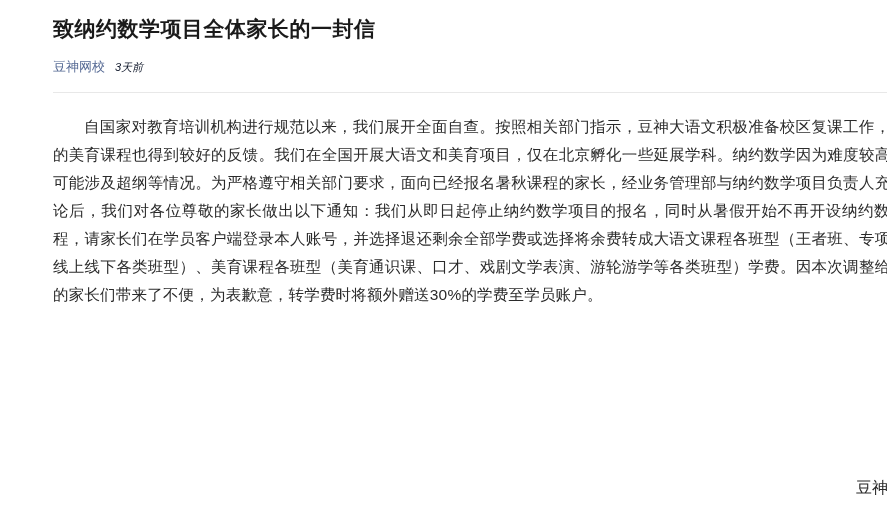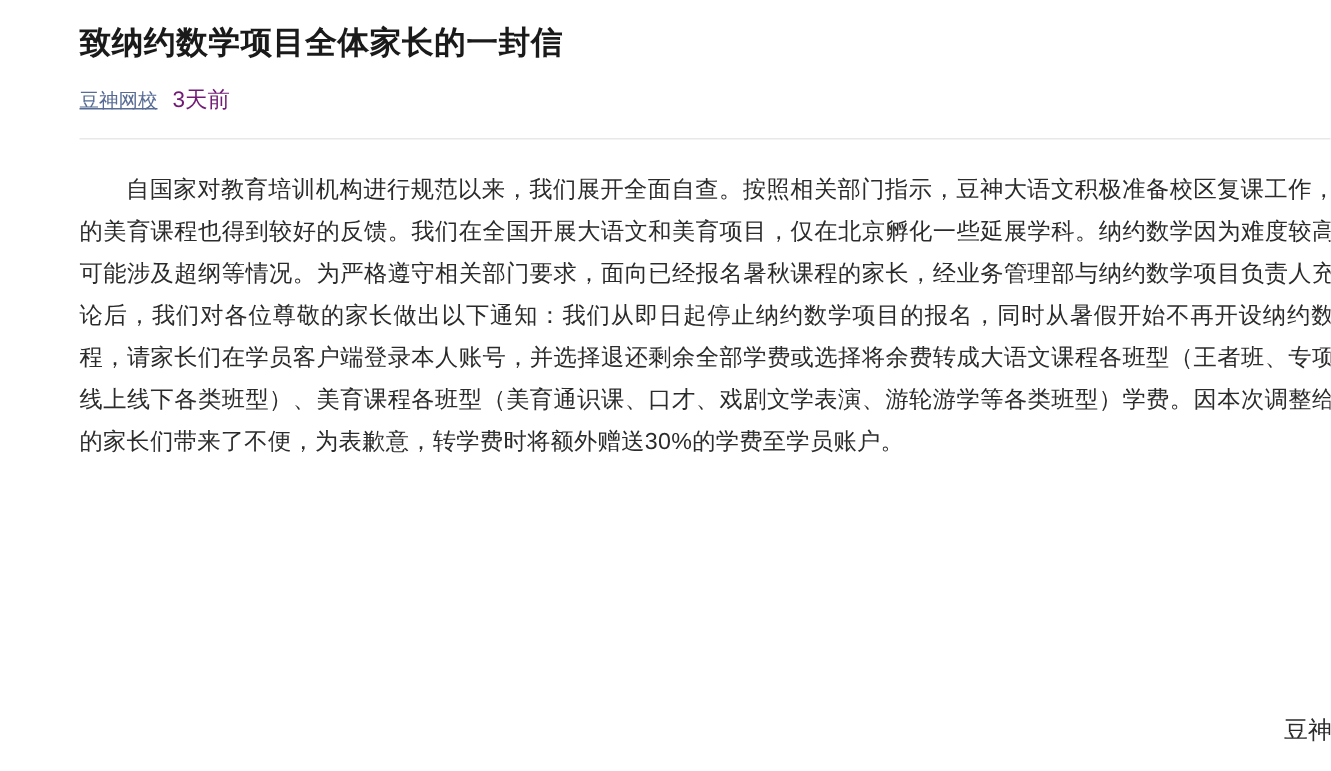--- a/index.html
+++ b/index.html
@@ -33,26 +33,26 @@
   .meta-row {
     display: flex;
     align-items: center;
     gap: 10px;
     margin-bottom: 16px;
   }
   .meta-source {
     font-size: 13px;
     color: #576b95;
     line-height: 18px;
-    text-decoration: underline;
   }
   .meta-time {
-    font-size: 15px;
-    color: #701a75;
+    font-size: 11px;
+    color: #0f172a;
     line-height: 18px;
+    font-style: italic;
   }
   .divider {
     height: 1px;
     background: #e8e8e8;
     border: none;
     margin: 0 0 20px 0;
   }
   .body-text {
     font-size: 15.5px;
     line-height: 28px;

